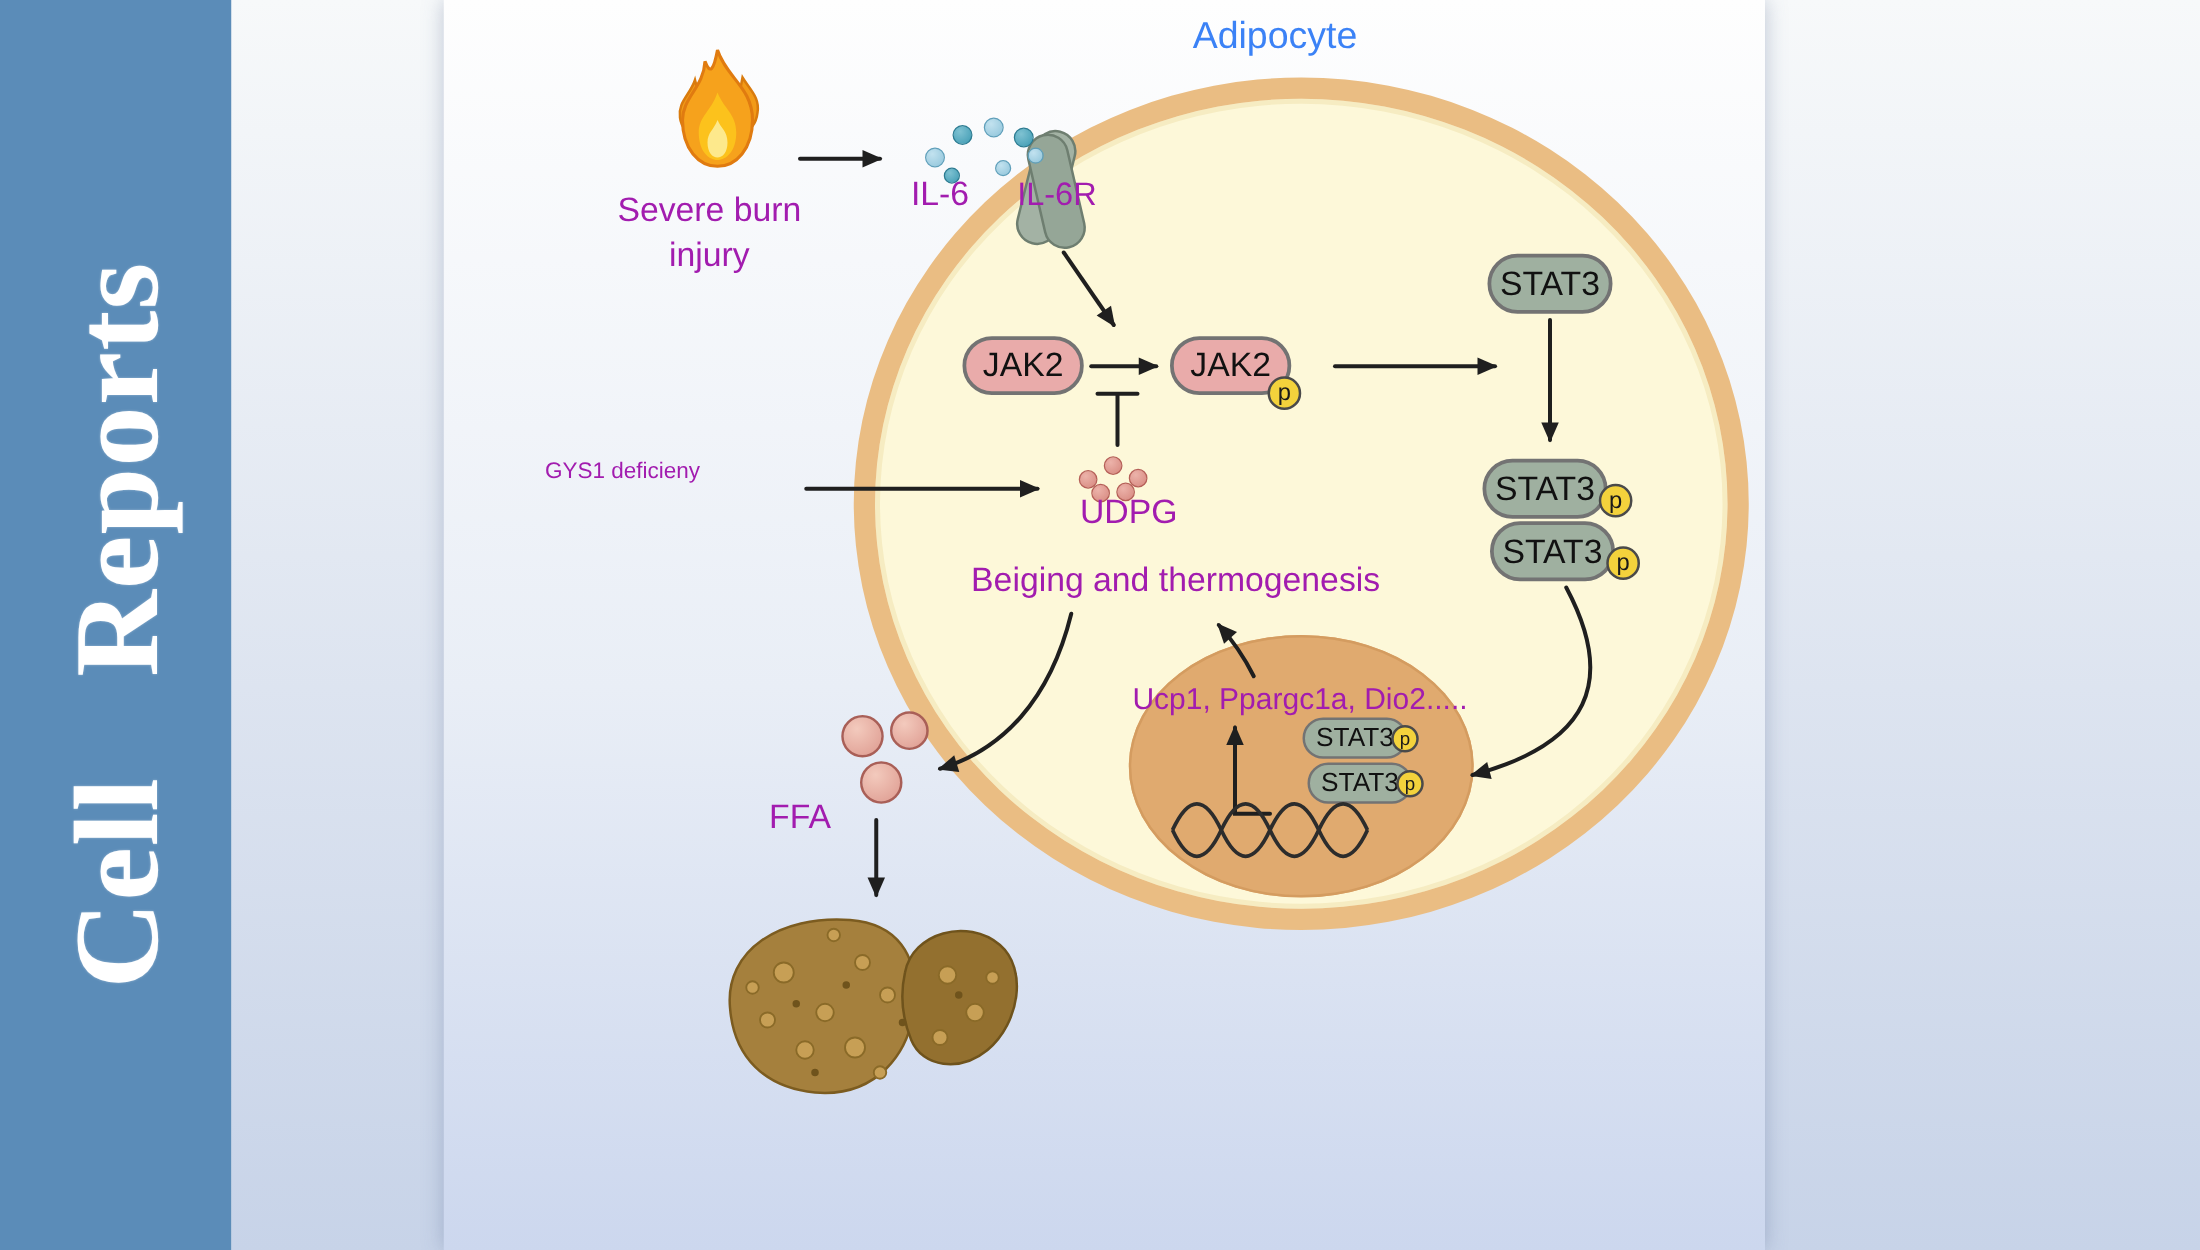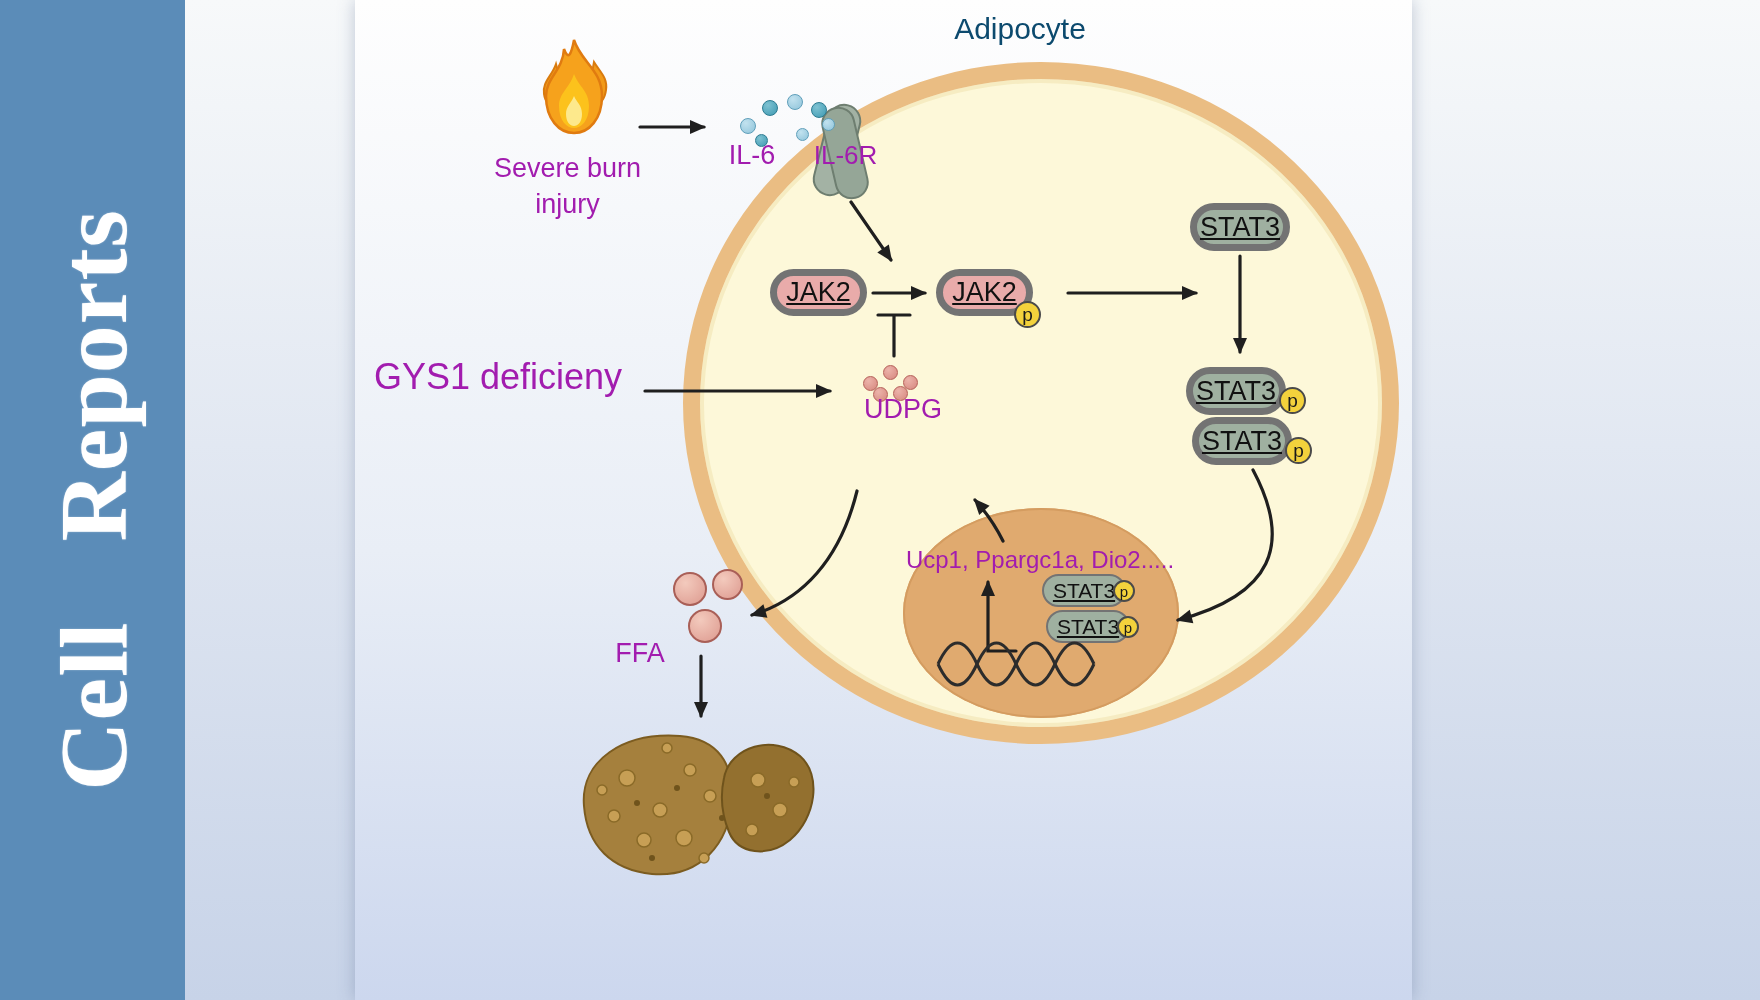--- a/index.html
+++ b/index.html
@@ -34,33 +34,33 @@
 
   .abs{position:absolute;}
 
   .cell{left:683px;top:62px;width:716px;height:682px;border-radius:50%;
     background:var(--cell-fill);border:17px solid var(--cell-border);z-index:1;
     box-shadow:inset 0 0 0 4px #f6ecc2;}
   .nucleus{left:903px;top:508px;width:276px;height:210px;border-radius:50%;
     background:var(--nucleus-fill);box-shadow:inset 0 0 0 2px #d49c60;z-index:2;}
 
   .label{z-index:6;color:#a21caf;}
-  .cell-title{left:900px;top:12px;width:240px;text-align:center;font-size:30px;color:#0c4a6e;}
+  .cell-title{left:900px;top:12px;width:240px;text-align:center;font-size:30px;color:#3b82f6;}
   .burn-text{left:455px;top:150px;width:225px;text-align:center;font-size:27px;line-height:36px;}
   .il6-label{left:712px;top:140px;width:80px;text-align:center;font-size:27px;}
   .il6r-label{left:798px;top:140px;width:95px;text-align:center;font-size:26px;}
   .udpg-label{left:853px;top:394px;width:100px;text-align:center;font-size:27px;}
-  .intervention{left:368px;top:360px;width:260px;text-align:center;font-size:36px;line-height:33px;}
+  .intervention{left:368px;top:360px;width:260px;text-align:center;font-size:18px;line-height:33px;}
   .beiging{left:758px;top:449px;width:365px;text-align:center;font-size:27px;}
   .genes{left:890px;top:534px;width:300px;text-align:center;font-size:24px;margin-top:12px;}
   .ffa-label{left:605px;top:598px;width:70px;text-align:center;font-size:27px;margin-top:40px;}
 
   .pill{position:absolute;display:flex;align-items:center;justify-content:center;
-    border:7px solid #737373;border-radius:26px;font-size:27px;color:#111;
-    background:var(--jak-fill);z-index:3;text-decoration:underline;}
+    border:3px solid #737373;border-radius:26px;font-size:27px;color:#111;
+    background:var(--jak-fill);z-index:3;}
   .stat{background:var(--stat-fill);}
   .jak2{left:770px;top:269px;width:97px;height:47px;}
   .jak2p{left:936px;top:269px;width:97px;height:47px;}
   .stat3-top{left:1190px;top:203px;width:100px;height:48px;}
   .stat3-d1{left:1186px;top:367px;width:100px;height:48px;}
   .stat3-d2{left:1192px;top:417px;width:100px;height:48px;}
   .nstat{font-size:21px;border-width:2px;border-radius:17px;}
   .nstat1{left:1042px;top:574px;width:84px;height:33px;}
   .nstat2{left:1046px;top:610px;width:84px;height:33px;}
 
@@ -157,20 +157,21 @@
     <span class="dot udpg-dot" style="left:48px;top:15px"></span>
     <span class="dot udpg-dot" style="left:18px;top:27px"></span>
     <span class="dot udpg-dot" style="left:38px;top:26px"></span>
   </div>
   <div class="abs label udpg-label">UDPG</div>
 
   <div class="abs label intervention">
     <div>GYS1 deficieny</div>
   </div>
 
+  <div class="abs label beiging">Beiging and thermogenesis</div>
 
   <div class="abs label genes">Ucp1, Ppargc1a, Dio2.....</div>
   <div class="pill stat nstat nstat1">STAT3</div>
   <div class="pill stat nstat nstat2">STAT3</div>
   <div class="pcircle p-n1">p</div>
   <div class="pcircle p-n2">p</div>
 
   <div class="abs label ffa-label">FFA</div>
   <div class="abs ffa-dots">
     <span class="dot ffa-dot" style="left:5px;top:7px;width:34px;height:34px"></span>

